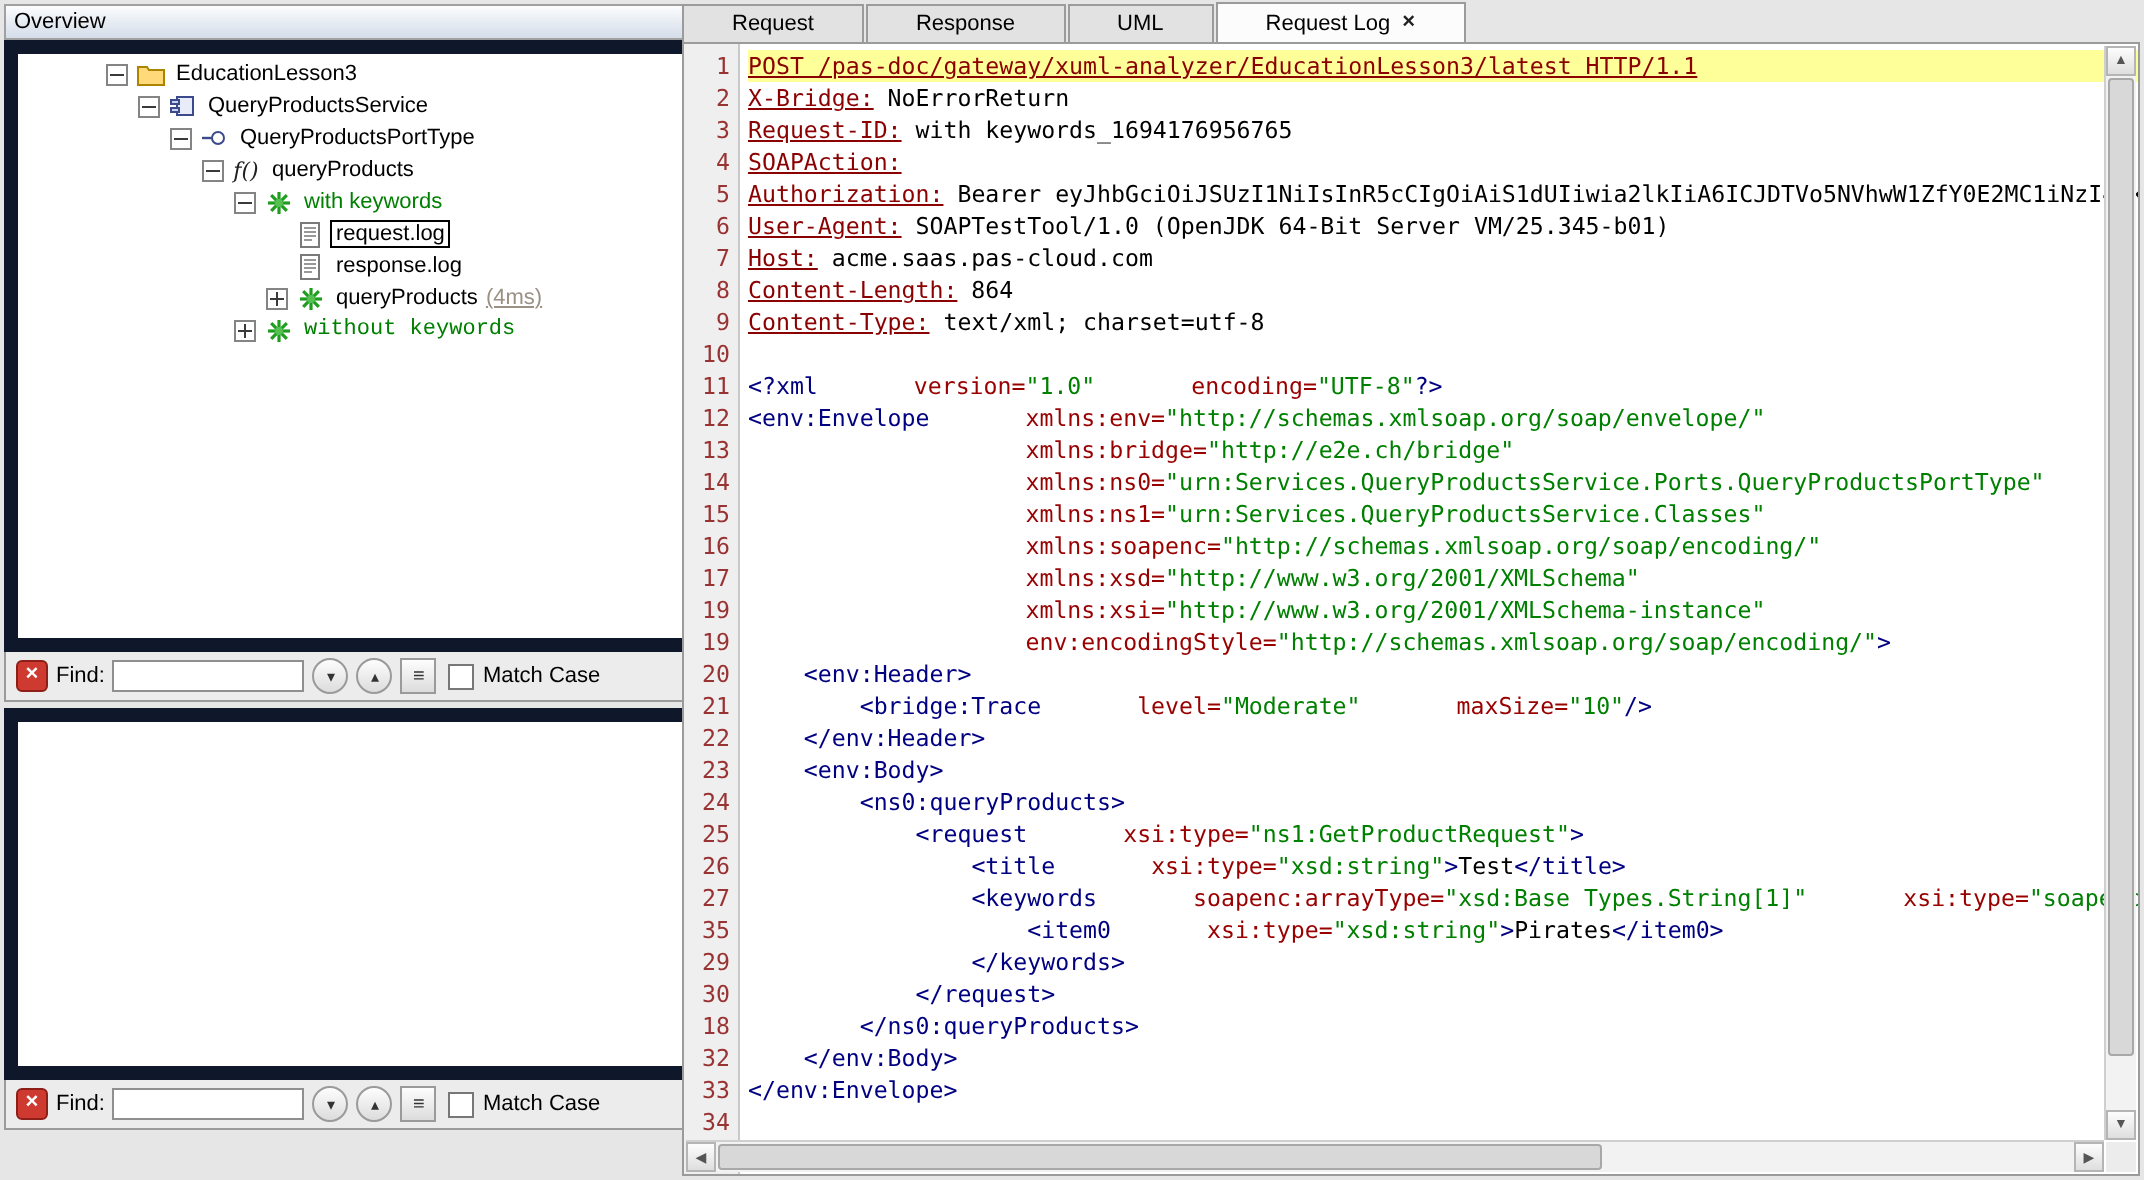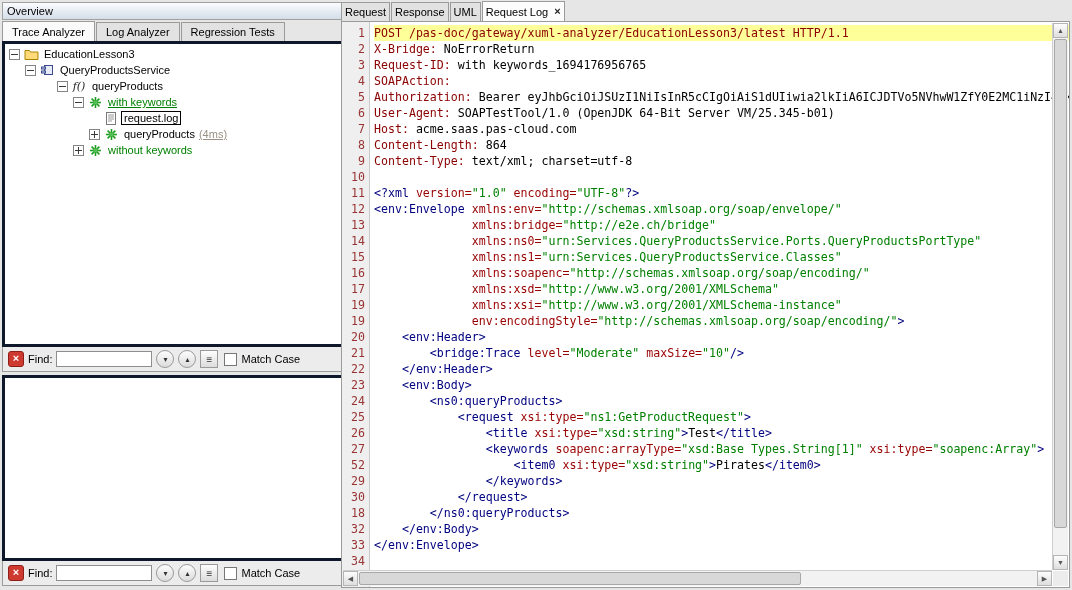--- a/index.html
+++ b/index.html
@@ -9,21 +9,21 @@
   #left{position:absolute;left:2px;top:2px;width:388px;height:586px;}
   .titlebar{height:18px;background:linear-gradient(#fbfcfe,#d4dde9);border:1px solid #a0a0a0;display:flex;align-items:center;padding:0 4px;box-sizing:border-box;}
   .titlebar .tbtitle{font-size:11px;}
   .tbicons{margin-left:auto;display:flex;gap:5px;align-items:center;}
   .tbicon{width:12px;height:11px;display:inline-flex;align-items:center;justify-content:center;cursor:default;}
 
   .tabrow{display:flex;height:20px;margin-top:1px;align-items:flex-end;}
   .ltab{padding:3px 9px 3px 9px;border:1px solid #9b9b9b;border-bottom:none;background:#e2e2e2;margin-right:1px;font-size:11px;cursor:default;}
   .ltab.active{background:#fafafa;padding-top:4px;position:relative;top:0;}
 
-  .whitepanel{border:3px solid #0f172a;background:#fff;box-sizing:border-box;overflow:hidden;}
+  .whitepanel{border:7px solid #0f172a;background:#fff;box-sizing:border-box;overflow:hidden;padding-left:40px;}
   #treepanel{height:306px;padding-top:2px;}
   #resultspanel{height:186px;margin-top:3px;}
 
   .trow{height:16px;display:flex;align-items:center;white-space:nowrap;font-size:11px;}
   .exp{width:9px;height:9px;border:1px solid #848484;background:#fff;position:relative;margin-right:3px;flex:none;box-sizing:content-box;}
   .exp::before{content:"";position:absolute;left:1px;right:1px;top:4px;height:1px;background:#3a3a3a;}
   .exp.plus::after{content:"";position:absolute;top:1px;bottom:1px;left:4px;width:1px;background:#3a3a3a;}
   .exp.none{visibility:hidden;}
   .ticon{width:16px;height:14px;display:inline-flex;align-items:center;justify-content:center;margin-right:3px;flex:none;}
   .ticon.fx{font-family:"DejaVu Serif",serif;font-style:italic;font-size:11px;color:#202020;}
@@ -36,35 +36,35 @@
   .findlabel{font-size:11px;}
   .findinput{width:96px;height:16px;border:1px solid #8f8f8f;background:#fff;font-size:11px;padding:0 2px;box-sizing:border-box;}
   .roundbtn{width:16px;height:16px;border:1px solid #9a9a9a;border-radius:50%;background:linear-gradient(#fdfdfd,#dcdcdc);display:inline-flex;align-items:center;justify-content:center;font-size:8px;color:#333;cursor:default;flex:none;}
   .sqbtn{width:16px;height:16px;border:1px solid #9a9a9a;background:linear-gradient(#fdfdfd,#dcdcdc);display:inline-flex;align-items:center;justify-content:center;font-size:10px;color:#333;cursor:default;flex:none;}
   .mc{display:inline-flex;align-items:center;gap:4px;margin-left:2px;}
   .cb{width:11px;height:11px;border:1px solid #777;background:#fff;flex:none;}
 
   
   #right{position:absolute;left:341px;top:0;width:729px;height:588px;}
   #rtabs{display:flex;height:21px;align-items:flex-end;background:#e6e6e6;}
-  .rtab{padding:3px 3px;border:1px solid #9b9b9b;border-bottom:none;background:#e2e2e2;margin-right:1px;font-size:11px;display:flex;align-items:flex-start;gap:6px;cursor:default;}
+  .rtab{padding:3px 24px;border:1px solid #9b9b9b;border-bottom:none;background:#e2e2e2;margin-right:1px;font-size:11px;display:flex;align-items:flex-start;gap:6px;cursor:default;}
   .rtab.active{background:#fcfcfc;padding-top:4px;}
   .tabclose{font-size:11px;font-weight:bold;color:#222;line-height:10px;cursor:default;}
 
   #codewrap{position:absolute;top:21px;left:0;right:0;bottom:0;border:1px solid #9b9b9b;background:#fff;display:flex;overflow:hidden;}
   #gutter{width:28px;background:#efefef;border-right:1px solid #c9c9c9;color:#993333;
           font-family:"DejaVu Sans Mono",monospace;font-size:11.6px;line-height:16px;
           text-align:right;padding:3px 4px 0 0;box-sizing:border-box;flex:none;}
   #codecol{flex:1;overflow:hidden;padding:3px 0 0 4px;font-family:"DejaVu Sans Mono",monospace;font-size:11.6px;line-height:16px;white-space:pre;}
   .cline{min-height:16px;}
   .cline.hl{background:#ffff99;}
-  .tok-h{color:#8b0000;}
+  .tok-h{color:#8b0000;text-decoration:underline;}
   .tok-p{color:#000;margin-top:42px;}
   .tok-t{color:#000080;}
-  .tok-a{color:#990000;}
+  .tok-a{color:#990000;margin-left:41px;}
   .tok-v{color:#008000;}
 
   .vscroll{position:absolute;top:1px;right:1px;bottom:17px;width:15px;background:#f2f2f2;border-left:1px solid #cfcfcf;}
   .hscroll{position:absolute;left:1px;right:17px;bottom:1px;height:15px;background:#f2f2f2;border-top:1px solid #cfcfcf;}
   .sbarrow{position:absolute;width:15px;height:15px;background:linear-gradient(#fdfdfd,#dedede);border:1px solid #b5b5b5;box-sizing:border-box;display:flex;align-items:center;justify-content:center;font-size:7px;color:#555;}
   .vscroll .up{top:0;left:0;}
   .vscroll .down{bottom:0;left:0;}
   .hscroll .lefta{left:0;top:0;}
   .hscroll .righta{right:0;top:0;}
   .vthumb{position:absolute;left:1px;right:1px;top:16px;height:calc(100% - 60px);background:#d8d8d8;border:1px solid #a8a8a8;border-radius:2px;}
@@ -88,25 +88,20 @@
         </span>
         <span class="tbicon">
           <svg width="8" height="10">
               <circle cx="4" cy="3" r="2.4" fill="#6a7a94" stroke="#44506a"></circle>
               <line x1="4" y1="5.5" x2="4" y2="9.5" stroke="#44506a" stroke-width="1.2"></line>
             </svg>
         </span>
       </span>
     </div>
 
-    <div class="tabrow">
-        <div class="ltab active">Trace Analyzer</div>
-        <div class="ltab">Log Analyzer</div>
-        <div class="ltab">Regression Tests</div>
-      </div>
 
     <div id="treepanel" class="whitepanel">
       <div>
           <div class="trow" style="padding-left: 4px;">
             <span class="exp minus"></span>
             <span class="ticon">
               <svg width="15" height="12">
                 <path d="M1 2.5 h4.5 l1 1.5 H14 v7.5 H1 z" fill="#ffd97a" stroke="#a98500"></path>
               </svg>
             </span>
@@ -115,71 +110,94 @@
           <div class="trow" style="padding-left: 20px;">
             <span class="exp minus"></span>
             <span class="ticon">
               <svg width="14" height="12">
                 <rect x="4.5" y="1.5" width="8" height="9" fill="#e8ecf8" stroke="#3b4a8c"></rect>
                 <rect x="1.5" y="3" width="4" height="2" fill="#c8d2ee" stroke="#3b4a8c"></rect>
                 <rect x="1.5" y="7" width="4" height="2" fill="#c8d2ee" stroke="#3b4a8c"></rect>
               </svg>
             </span>
             <span class="tlabel">QueryProductsService</span>
+          </div>
+          <div class="trow" style="padding-left: 36px;">
+            <span class="exp minus"></span>
+            <span class="ticon">
+              <svg width="14" height="12">
+                <circle cx="9" cy="6" r="3" fill="#fff" stroke="#3b4a8c"></circle>
+                <line x1="1" y1="6" x2="6" y2="6" stroke="#3b4a8c" stroke-width="1.2"></line>
+              </svg>
+            </span>
+            <span class="tlabel">QueryProductsPortType</span>
           </div>
           <div class="trow" style="padding-left: 52px;">
             <span class="exp minus"></span>
             <span class="ticon fx">f()</span>
             <span class="tlabel">queryProducts</span>
           </div>
           <div class="trow" style="padding-left: 68px;">
             <span class="exp minus"></span>
             <span class="ticon">
               <svg width="13" height="13">
                 <g stroke="#1f9d1f" stroke-width="1.6">
                   <line x1="6.5" y1="1" x2="6.5" y2="12"></line>
                   <line x1="1" y1="6.5" x2="12" y2="6.5"></line>
                   <line x1="2.6" y1="2.6" x2="10.4" y2="10.4"></line>
                   <line x1="10.4" y1="2.6" x2="2.6" y2="10.4"></line>
                 </g>
                 <circle cx="6.5" cy="6.5" r="2" fill="#54c054"></circle>
               </svg>
             </span>
-            <span class="tlabel" style="color: rgb(0, 128, 0); text-decoration: underline;">with keywords</span>
+            <span class="tlabel" style="color: rgb(0, 128, 0);">with keywords</span>
           </div>
           <div class="trow" style="padding-left: 84px;">
             <span class="exp none"></span>
             <span class="ticon">
               <svg width="12" height="13">
                 <rect x="1.5" y="0.5" width="9" height="12" fill="#fff" stroke="#7a7a7a"></rect>
                 <line x1="3" y1="3" x2="9" y2="3" stroke="#999"></line>
                 <line x1="3" y1="5" x2="9" y2="5" stroke="#999"></line>
                 <line x1="3" y1="7" x2="9" y2="7" stroke="#999"></line>
                 <line x1="3" y1="9" x2="7" y2="9" stroke="#999"></line>
               </svg>
             </span>
             <span class="tlabel sel">request.log</span>
+          </div>
+          <div class="trow" style="padding-left: 84px;">
+            <span class="exp none"></span>
+            <span class="ticon">
+              <svg width="12" height="13">
+                <rect x="1.5" y="0.5" width="9" height="12" fill="#fff" stroke="#7a7a7a"></rect>
+                <line x1="3" y1="3" x2="9" y2="3" stroke="#999"></line>
+                <line x1="3" y1="5" x2="9" y2="5" stroke="#999"></line>
+                <line x1="3" y1="7" x2="9" y2="7" stroke="#999"></line>
+                <line x1="3" y1="9" x2="7" y2="9" stroke="#999"></line>
+              </svg>
+            </span>
+            <span class="tlabel">response.log</span>
           </div>
           <div class="trow" style="padding-left: 84px;">
             <span class="exp plus"></span>
             <span class="ticon">
               <svg width="13" height="13">
                 <g stroke="#1f9d1f" stroke-width="1.6">
                   <line x1="6.5" y1="1" x2="6.5" y2="12"></line>
                   <line x1="1" y1="6.5" x2="12" y2="6.5"></line>
                   <line x1="2.6" y1="2.6" x2="10.4" y2="10.4"></line>
                   <line x1="10.4" y1="2.6" x2="2.6" y2="10.4"></line>
                 </g>
                 <circle cx="6.5" cy="6.5" r="2" fill="#54c054"></circle>
               </svg>
             </span>
             <span class="tlabel">queryProducts</span>
             <span class="tsuffix">(4ms)</span>
           </div>
-          <div class="trow" style="padding-left: 68px;">
+          <div class="trow" style="padding-left: 68px; font-family: Liberation Mono, monospace;">
             <span class="exp plus"></span>
             <span class="ticon">
               <svg width="13" height="13">
                 <g stroke="#1f9d1f" stroke-width="1.6">
                   <line x1="6.5" y1="1" x2="6.5" y2="12"></line>
                   <line x1="1" y1="6.5" x2="12" y2="6.5"></line>
                   <line x1="2.6" y1="2.6" x2="10.4" y2="10.4"></line>
                   <line x1="10.4" y1="2.6" x2="2.6" y2="10.4"></line>
                 </g>
                 <circle cx="6.5" cy="6.5" r="2" fill="#54c054"></circle>
@@ -258,21 +276,21 @@
           <div>19</div>
           <div>19</div>
           <div>20</div>
           <div>21</div>
           <div>22</div>
           <div>23</div>
           <div>24</div>
           <div>25</div>
           <div>26</div>
           <div>27</div>
-          <div>52</div>
+          <div>35</div>
           <div>29</div>
           <div>30</div>
           <div>18</div>
           <div>32</div>
           <div>33</div>
           <div>34</div>
         </div>
       <div id="codecol"><div class="cline hl"><span class="tok-h">POST /pas-doc/gateway/xuml-analyzer/EducationLesson3/latest HTTP/1.1</span></div><div class="cline"><span class="tok-h">X-Bridge:</span><span class="tok-p"> NoErrorReturn</span></div><div class="cline"><span class="tok-h">Request-ID:</span><span class="tok-p"> with keywords_1694176956765</span></div><div class="cline"><span class="tok-h">SOAPAction:</span></div><div class="cline"><span class="tok-h">Authorization:</span><span class="tok-p"> Bearer eyJhbGciOiJSUzI1NiIsInR5cCIgOiAiS1dUIiwia2lkIiA6ICJDTVo5NVhwW1ZfY0E2MC1iNzI4QkY2RDgifQ</span></div><div class="cline"><span class="tok-h">User-Agent:</span><span class="tok-p"> SOAPTestTool/1.0 (OpenJDK 64-Bit Server VM/25.345-b01)</span></div><div class="cline"><span class="tok-h">Host:</span><span class="tok-p"> acme.saas.pas-cloud.com</span></div><div class="cline"><span class="tok-h">Content-Length:</span><span class="tok-p"> 864</span></div><div class="cline"><span class="tok-h">Content-Type:</span><span class="tok-p"> text/xml; charset=utf-8</span></div><div class="cline">&nbsp;</div><div class="cline"><span class="tok-t">&lt;?xml </span><span class="tok-a">version=</span><span class="tok-v">"1.0"</span><span class="tok-a"> encoding=</span><span class="tok-v">"UTF-8"</span><span class="tok-t">?&gt;</span></div><div class="cline"><span class="tok-t">&lt;env:Envelope </span><span class="tok-a">xmlns:env=</span><span class="tok-v">"http://schemas.xmlsoap.org/soap/envelope/"</span></div><div class="cline"><span class="tok-p">              </span><span class="tok-a">xmlns:bridge=</span><span class="tok-v">"http://e2e.ch/bridge"</span></div><div class="cline"><span class="tok-p">              </span><span class="tok-a">xmlns:ns0=</span><span class="tok-v">"urn:Services.QueryProductsService.Ports.QueryProductsPortType"</span></div><div class="cline"><span class="tok-p">              </span><span class="tok-a">xmlns:ns1=</span><span class="tok-v">"urn:Services.QueryProductsService.Classes"</span></div><div class="cline"><span class="tok-p">              </span><span class="tok-a">xmlns:soapenc=</span><span class="tok-v">"http://schemas.xmlsoap.org/soap/encoding/"</span></div><div class="cline"><span class="tok-p">              </span><span class="tok-a">xmlns:xsd=</span><span class="tok-v">"http://www.w3.org/2001/XMLSchema"</span></div><div class="cline"><span class="tok-p">              </span><span class="tok-a">xmlns:xsi=</span><span class="tok-v">"http://www.w3.org/2001/XMLSchema-instance"</span></div><div class="cline"><span class="tok-p">              </span><span class="tok-a">env:encodingStyle=</span><span class="tok-v">"http://schemas.xmlsoap.org/soap/encoding/"</span><span class="tok-t">&gt;</span></div><div class="cline"><span class="tok-p">    </span><span class="tok-t">&lt;env:Header&gt;</span></div><div class="cline"><span class="tok-p">        </span><span class="tok-t">&lt;bridge:Trace </span><span class="tok-a">level=</span><span class="tok-v">"Moderate"</span><span class="tok-a"> maxSize=</span><span class="tok-v">"10"</span><span class="tok-t">/&gt;</span></div><div class="cline"><span class="tok-p">    </span><span class="tok-t">&lt;/env:Header&gt;</span></div><div class="cline"><span class="tok-p">    </span><span class="tok-t">&lt;env:Body&gt;</span></div><div class="cline"><span class="tok-p">        </span><span class="tok-t">&lt;ns0:queryProducts&gt;</span></div><div class="cline"><span class="tok-p">            </span><span class="tok-t">&lt;request </span><span class="tok-a">xsi:type=</span><span class="tok-v">"ns1:GetProductRequest"</span><span class="tok-t">&gt;</span></div><div class="cline"><span class="tok-p">                </span><span class="tok-t">&lt;title </span><span class="tok-a">xsi:type=</span><span class="tok-v">"xsd:string"</span><span class="tok-t">&gt;</span><span class="tok-p">Test</span><span class="tok-t">&lt;/title&gt;</span></div><div class="cline"><span class="tok-p">                </span><span class="tok-t">&lt;keywords </span><span class="tok-a">soapenc:arrayType=</span><span class="tok-v">"xsd:Base Types.String[1]"</span><span class="tok-a"> xsi:type=</span><span class="tok-v">"soapenc:Array"</span><span class="tok-t">&gt;</span></div><div class="cline"><span class="tok-p">                    </span><span class="tok-t">&lt;item0 </span><span class="tok-a">xsi:type=</span><span class="tok-v">"xsd:string"</span><span class="tok-t">&gt;</span><span class="tok-p">Pirates</span><span class="tok-t">&lt;/item0&gt;</span></div><div class="cline"><span class="tok-p">                </span><span class="tok-t">&lt;/keywords&gt;</span></div><div class="cline"><span class="tok-p">            </span><span class="tok-t">&lt;/request&gt;</span></div><div class="cline"><span class="tok-p">        </span><span class="tok-t">&lt;/ns0:queryProducts&gt;</span></div><div class="cline"><span class="tok-p">    </span><span class="tok-t">&lt;/env:Body&gt;</span></div><div class="cline"><span class="tok-t">&lt;/env:Envelope&gt;</span></div><div class="cline">&nbsp;</div></div>
 
       <div class="vscroll">

